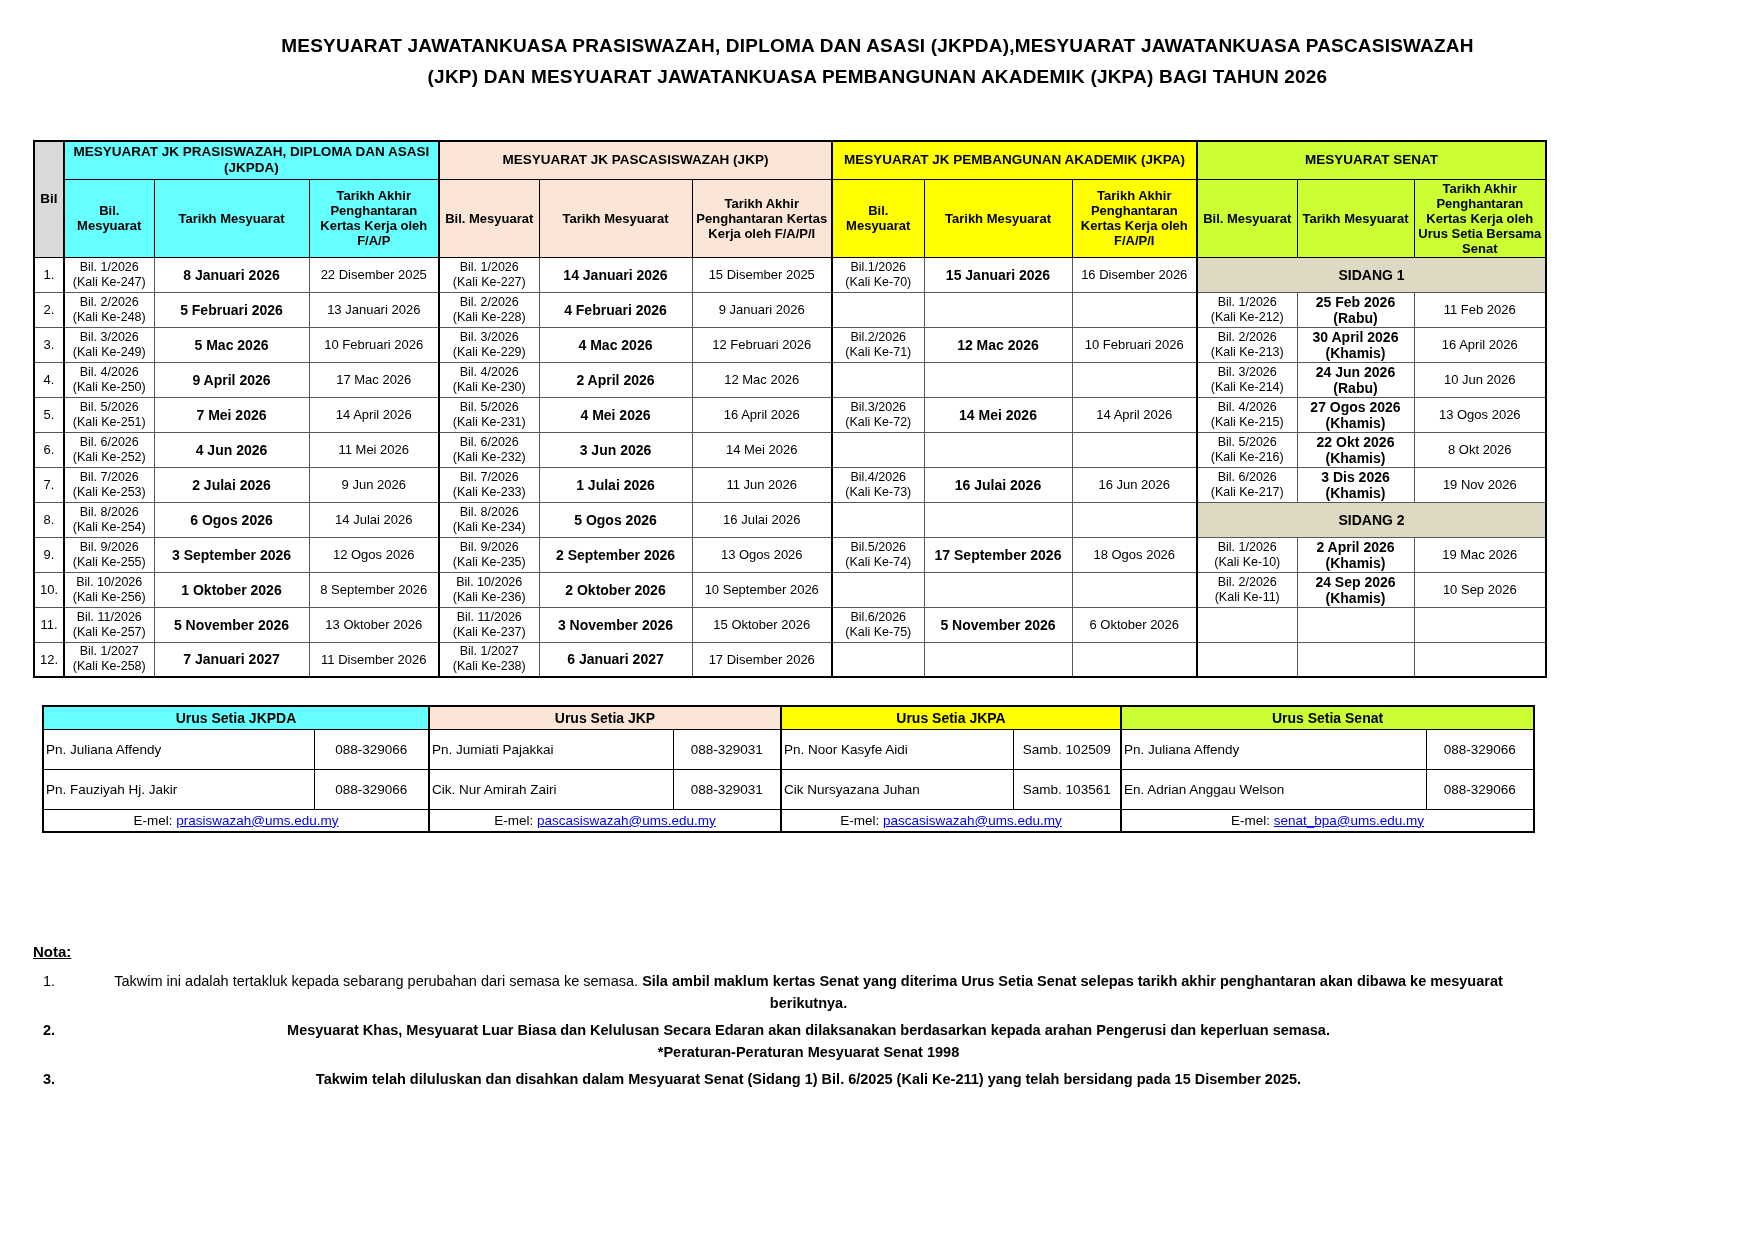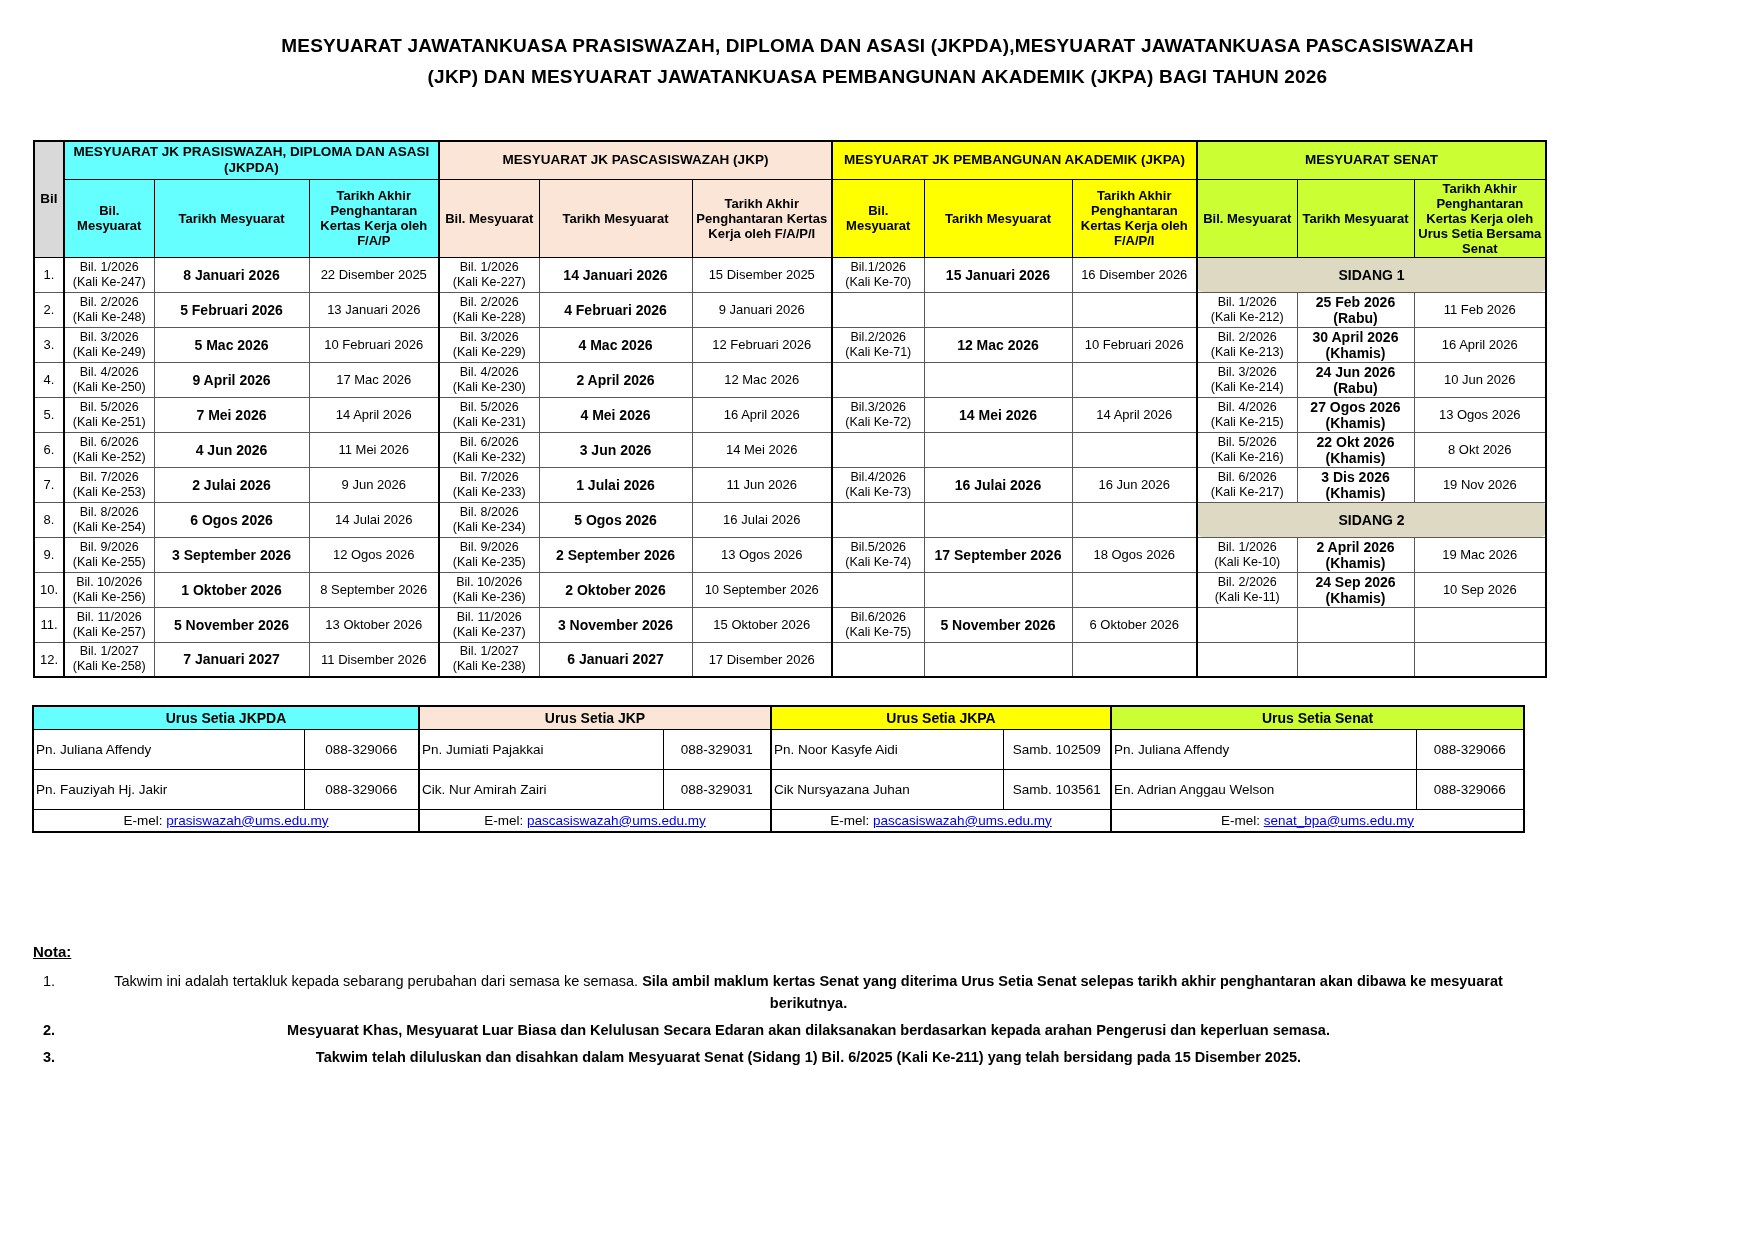--- a/index.html
+++ b/index.html
@@ -22,23 +22,23 @@
   tr.gh{height:38px;} tr.gh th{font-size:13.5px;font-weight:bold;line-height:16px;}
   tr.sh{height:78px;} tr.sh th{font-size:13px;font-weight:bold;line-height:15px;}
   .main-table tbody tr{height:35px;}
   .bg-jkpda{background:var(--c-jkpda);} .bg-jkp{background:var(--c-jkp);}
   .bg-jkpa{background:var(--c-jkpa);} .bg-senat{background:var(--c-senat);}
   .bg-bil{background:var(--c-bilhdr);font-size:14px;}
   .c-bil{font-size:13px;}
   .c-bilm{font-size:12.5px;line-height:15px;white-space:pre-line;}
   .c-tarikh{font-size:14px;font-weight:bold;line-height:16px;white-space:pre-line;}
   .c-akhir{font-size:13px;}
-  .c-sidang{font-size:14px;font-weight:bold;background:var(--c-sidang);border-radius:6px;}
-
-  .contacts{position:absolute;left:32px;top:705px;width:1491px;border:2px solid #000;}
+  .c-sidang{font-size:14px;font-weight:bold;background:var(--c-sidang);}
+
+  .contacts{position:absolute;left:42px;top:705px;width:1491px;border:2px solid #000;}
   .contacts th,.contacts td{border:1px solid #000;padding:0 2px;vertical-align:middle;overflow:hidden;}
   tr.ct-h{height:23px;} .ct-head{font-size:14px;font-weight:bold;text-align:center;}
   tr.ct-row{height:40px;}
   .ct-name{font-size:13.5px;text-align:left;padding-left:10px;}
   .ct-phone{font-size:13.5px;text-align:center;}
   tr.ct-e{height:23px;} .ct-email{font-size:13.5px;text-align:center;}
   .ct-email a{color:var(--c-link);cursor:pointer;}
 
   .notes{position:absolute;left:33px;top:943px;width:1505px;}
   .notes-heading{font-size:15px;font-weight:bold;text-decoration:underline;margin-bottom:10px;}
@@ -374,20 +374,21 @@
   <div class="notes">
     <div class="notes-heading">Nota:</div>
     <div class="note">
       <span class="note-num">1.</span>
       <span class="note-body"><span>Takwim ini adalah tertakluk kepada sebarang perubahan dari semasa ke semasa. </span><span class="bold">Sila ambil maklum kertas Senat yang diterima Urus Setia Senat selepas tarikh akhir penghantaran akan dibawa ke mesyuarat berikutnya.</span></span>
     </div>
     <div class="note">
       <span class="note-num bold">2.</span>
       <span class="note-body">
         <span class="bold" style="display:block">Mesyuarat Khas, Mesyuarat Luar Biasa dan Kelulusan Secara Edaran akan dilaksanakan berdasarkan kepada arahan Pengerusi dan keperluan semasa.</span>
+        <span class="bold" style="display:block">*Peraturan-Peraturan Mesyuarat Senat 1998</span>
       </span>
     </div>
     <div class="note">
       <span class="note-num bold">3.</span>
       <span class="note-body bold">Takwim telah diluluskan dan disahkan dalam Mesyuarat Senat (Sidang 1) Bil. 6/2025 (Kali Ke-211) yang telah bersidang pada 15 Disember 2025.</span>
     </div>
   </div>
 
 </div>
 

